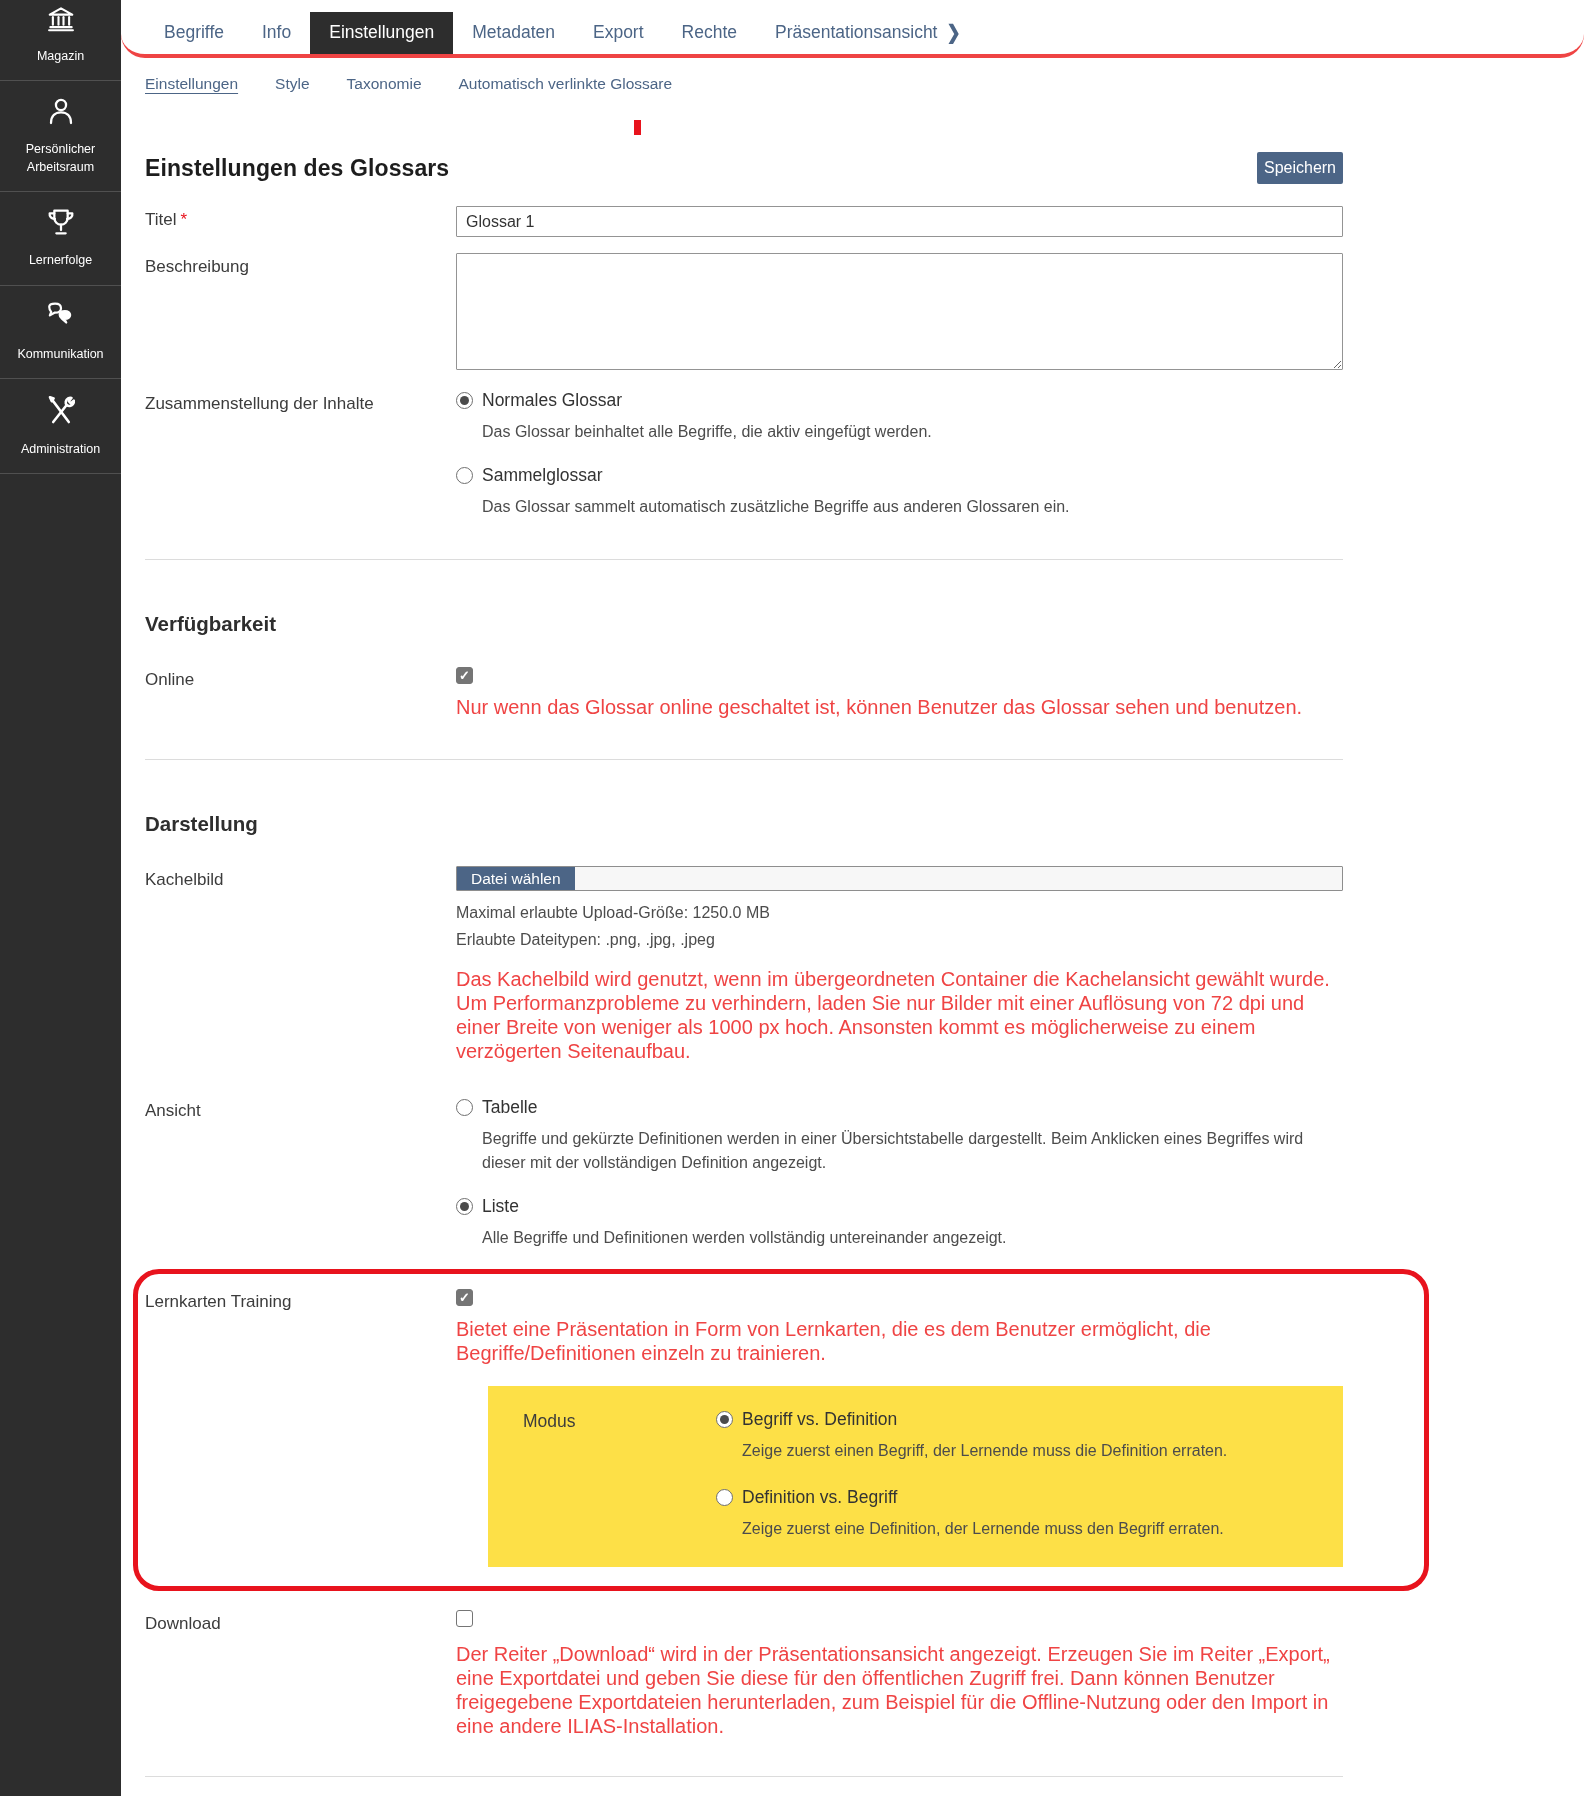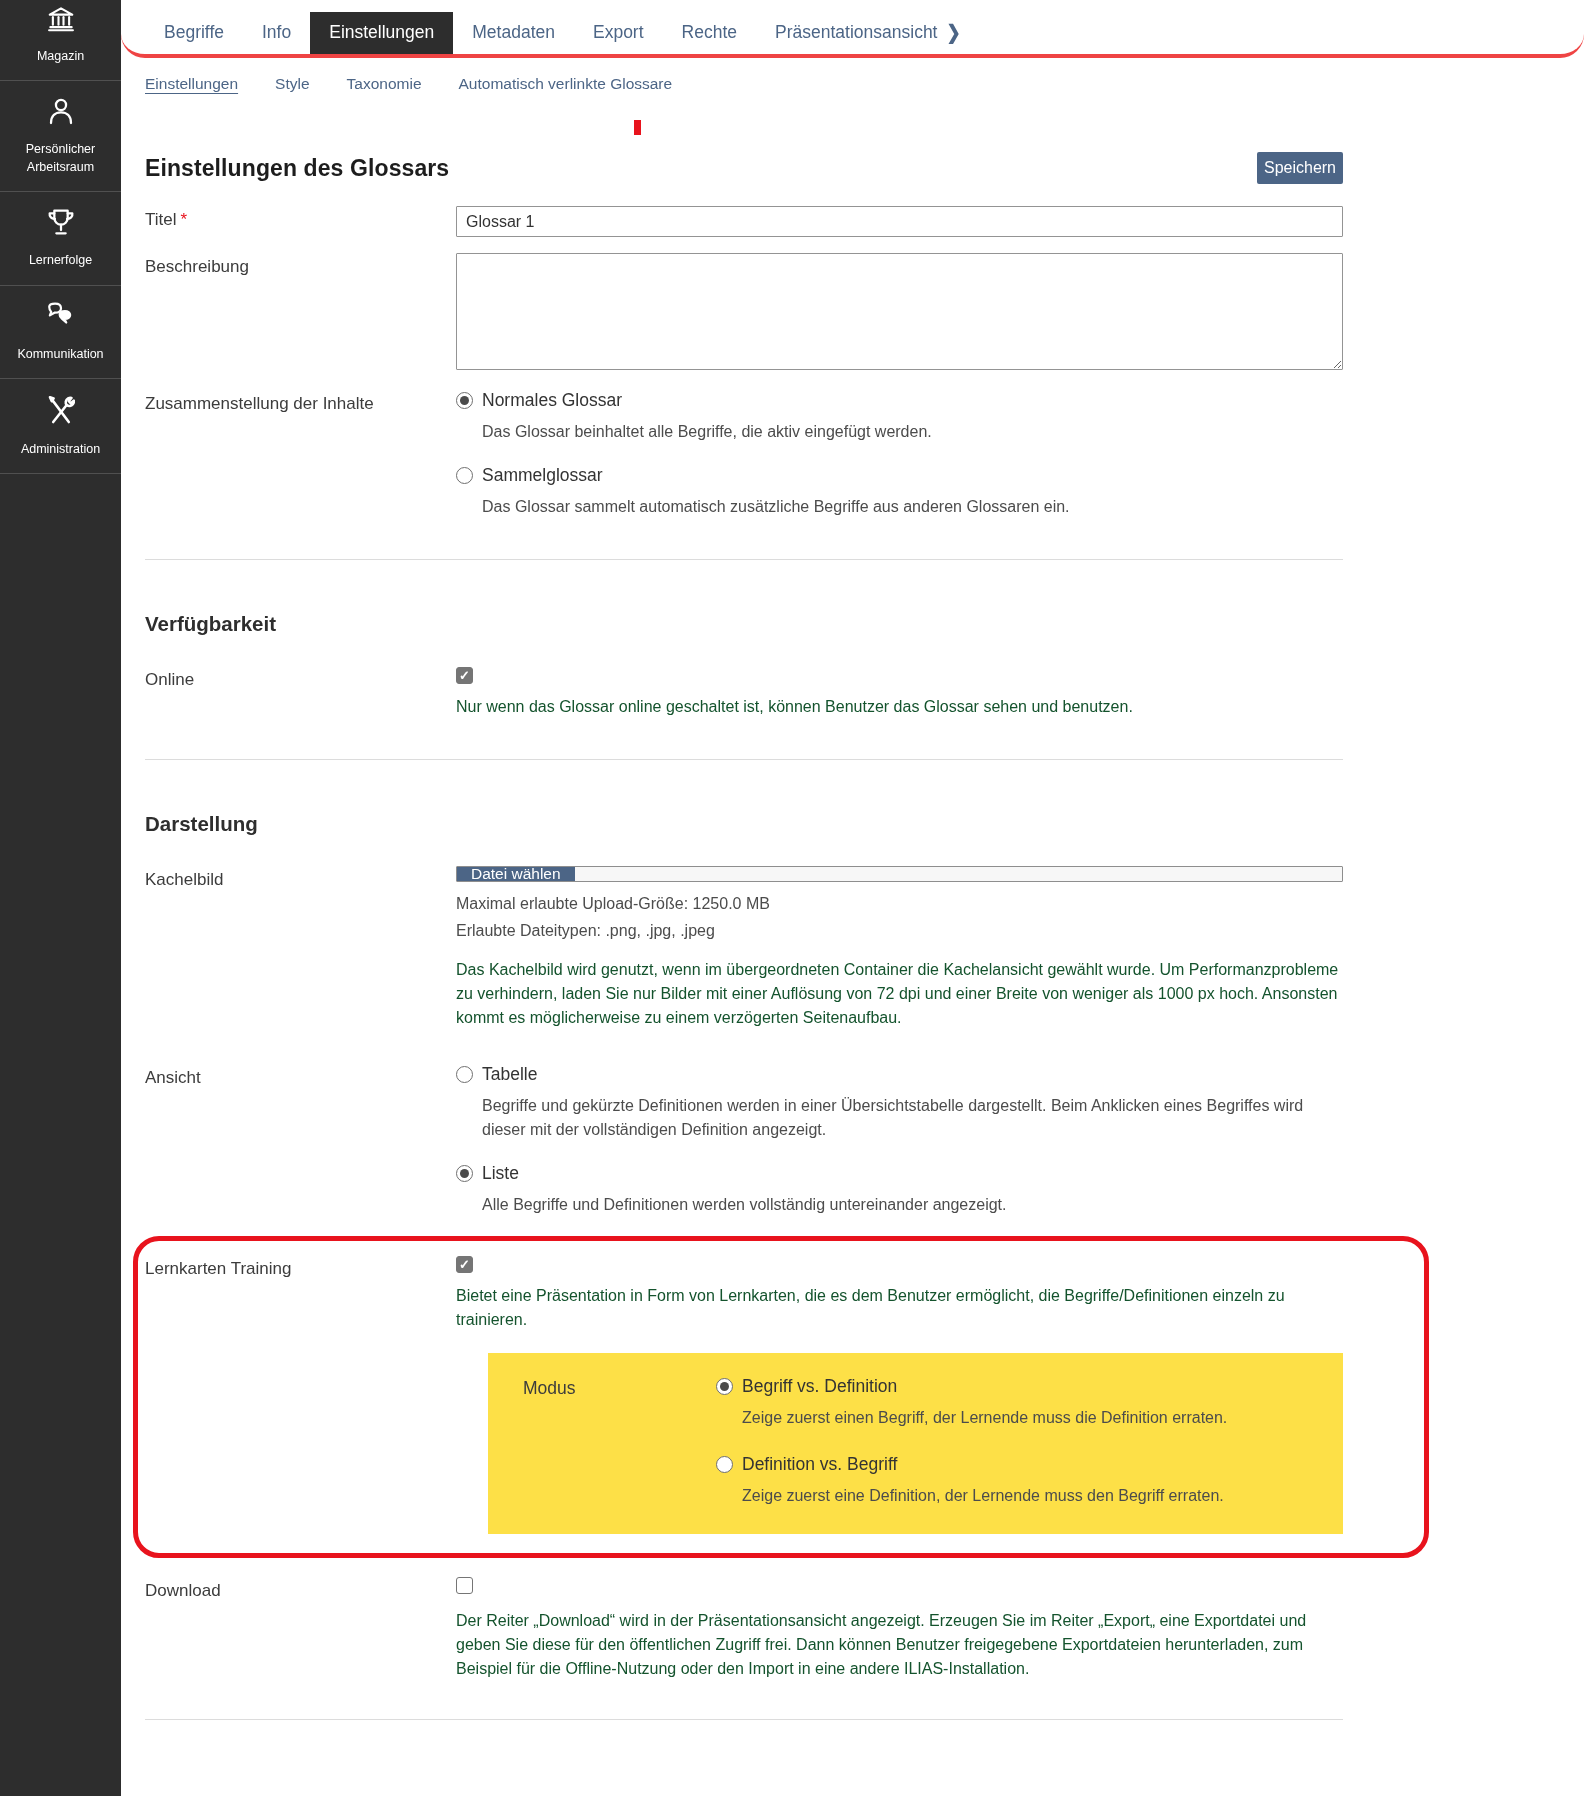--- a/index.html
+++ b/index.html
@@ -95,27 +95,27 @@
   .opt-label { font-size: 17.5px; color: #333; }
   .opt-desc { font-size: 16px; color: #4c4c4c; margin: 9px 0 0 26px; line-height: 24px; }
 
   .checkbox {
     width: 17px; height: 17px; border-radius: 3px; cursor: pointer;
     border: 1px solid #757575; background: #fff; flex-shrink: 0;
     display: inline-flex; align-items: center; justify-content: center;
   }
   .checkbox.checked { background: #757575; border-color: #757575; }
   .checkbox.checked::after { content: "✓"; color: #fff; font-size: 13px; line-height: 1; font-weight: bold; }
-  .ctl-desc { font-size: 16px; color: #14532d; line-height: 24px; margin-top: 11px; }
+  .ctl-desc { font-size: 20px; color: #ef4444; line-height: 24px; margin-top: 11px; }
 
   .divider { border: none; border-top: 1px solid #dcdcdc; margin: 40px 0 0 0; }
   .section-head { font-size: 20.5px; font-weight: 700; color: #2e2e2e; margin: 52px 0 30px 0; }
 
   
-  .file-input { display: flex; width: 100%; border: 1px solid #8e8e8e; border-radius: 1px; background: #f7f7f7; height: 16px; overflow: hidden; }
+  .file-input { display: flex; width: 100%; border: 1px solid #8e8e8e; border-radius: 1px; background: #f7f7f7; height: 25px; overflow: hidden; }
   .file-btn { background: #4c6586; color: #fff; font-size: 15.5px; padding: 0 14px; display: flex; align-items: center; cursor: pointer; white-space: nowrap; }
   .file-note { font-size: 16px; color: #4c4c4c; margin-top: 13px; }
   .file-note + .file-note { margin-top: 9px; }
 
   
   .annotated { position: relative; margin-top: 38px; }
   .annotation-box {
     position: absolute; inset: -19px -86px -24px -12px;
     border: 5px solid #e8131d; border-radius: 26px;
     pointer-events: none;

